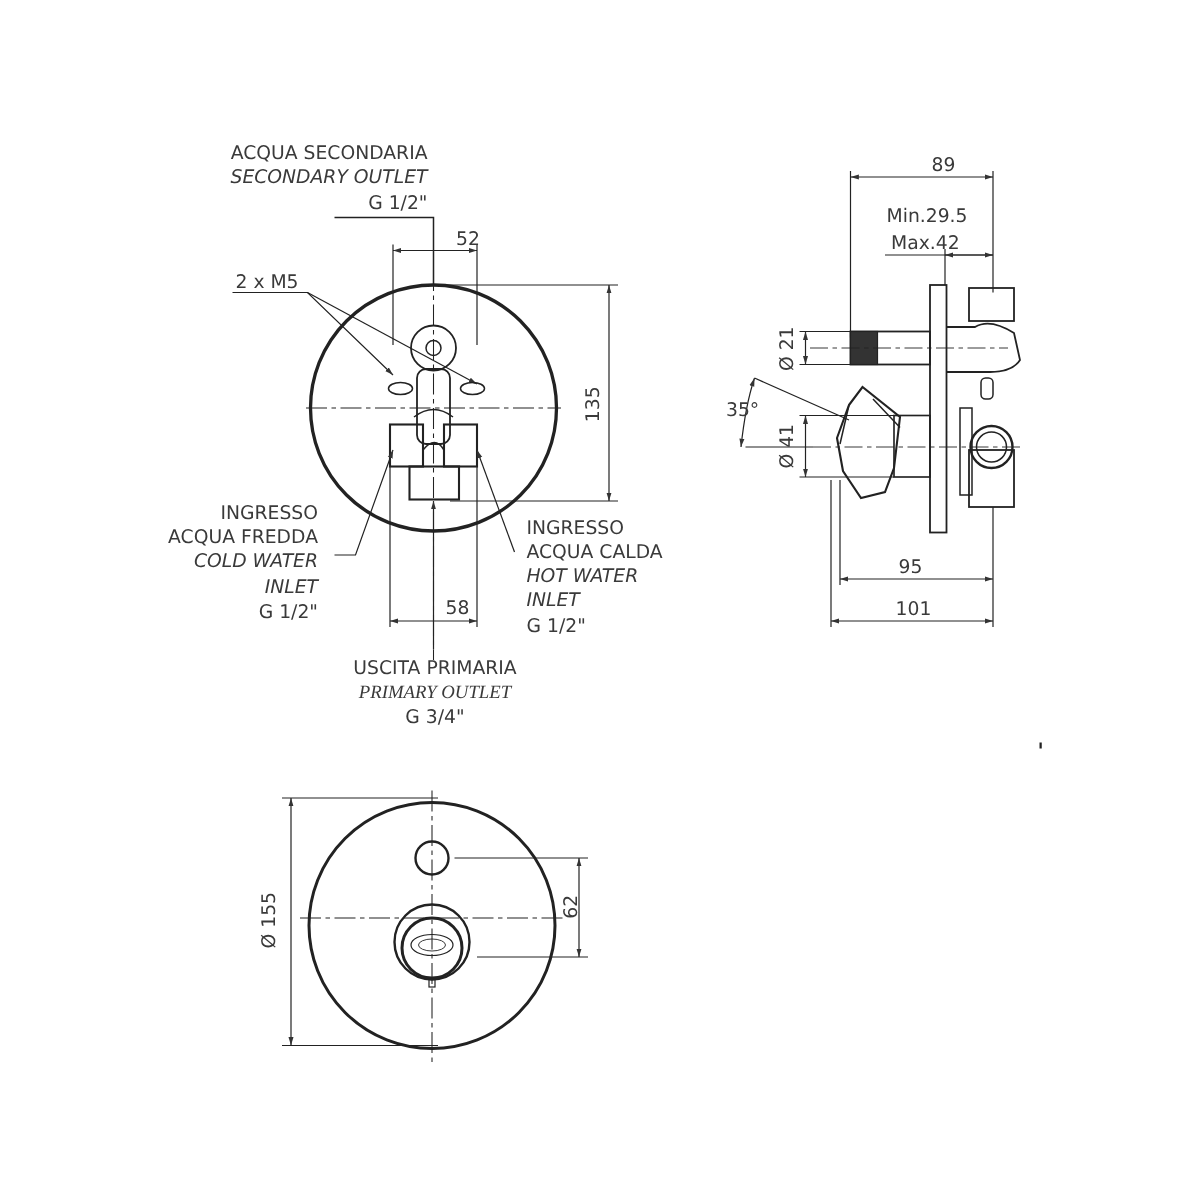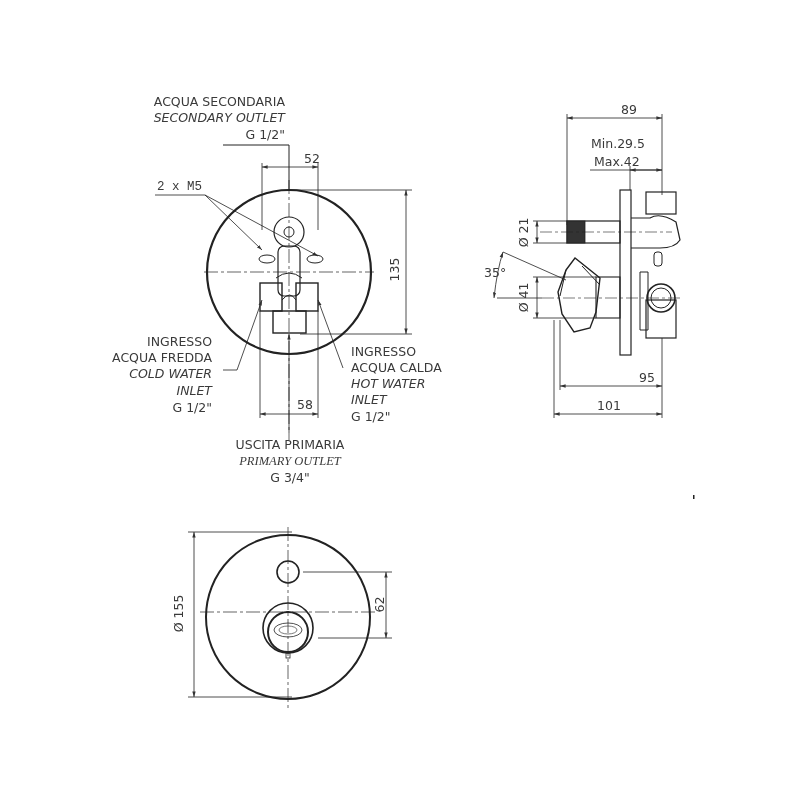--- a/index.html
+++ b/index.html
@@ -133,21 +133,21 @@
     <line x1="303" y1="572" x2="392" y2="572" stroke-width="0.8"></line>
     <line x1="318" y1="638" x2="392" y2="638" stroke-width="0.8"></line>
     <line x1="386" y1="572" x2="386" y2="638" stroke-width="0.8" marker-start="url(#arr)" marker-end="url(#arr)"></line>
   </g>
 </svg>
 
 <div class="lbl r" style="left:130px; top:94px; width:155px;">ACQUA SECONDARIA</div>
 <div class="lbl r it" style="left:130px; top:110px; width:155px;">SECONDARY OUTLET</div>
 <div class="lbl r" style="left:130px; top:127px; width:155px;">G 1/2"</div>
 <div class="lbl c" style="left:297px; top:151px; width:30px;">52</div>
-<div class="lbl" style="left:157px; top:180px;font-family:Liberation Mono, monospace;">2 x M5</div>
+<div class="lbl" style="left:157px; top:180px;">2 x M5</div>
 <div class="lbl" style="left:383px; top:262px; transform:rotate(-90deg);">135</div>
 
 <div class="lbl r" style="left:100px; top:334px; width:112px;">INGRESSO</div>
 <div class="lbl r" style="left:100px; top:350px; width:112px;">ACQUA FREDDA</div>
 <div class="lbl r it" style="left:100px; top:366px; width:112px;">COLD WATER</div>
 <div class="lbl r it" style="left:100px; top:383px; width:112px;">INLET</div>
 <div class="lbl r" style="left:100px; top:400px; width:112px;">G 1/2"</div>
 
 <div class="lbl" style="left:351px; top:344px;">INGRESSO</div>
 <div class="lbl" style="left:351px; top:360px;">ACQUA CALDA</div>
@@ -160,17 +160,17 @@
 <div class="lbl c" style="left:220px; top:437px; width:140px;">USCITA PRIMARIA</div>
 <div class="lbl c it" style="left:220px; top:454px; width:140px;font-family:Liberation Serif, serif;">PRIMARY OUTLET</div>
 <div class="lbl c" style="left:220px; top:470px; width:140px;">G 3/4"</div>
 
 <div class="lbl c" style="left:600px; top:102px; width:30px;margin-left:14px;">89</div>
 <div class="lbl" style="left:591px; top:136px;">Min.29.5</div>
 <div class="lbl" style="left:594px; top:154px;">Max.42</div>
 <div class="lbl" style="left:509px; top:225px; transform:rotate(-90deg);">Ø 21</div>
 <div class="lbl" style="left:484px; top:265px;">35°</div>
 <div class="lbl" style="left:509px; top:290px; transform:rotate(-90deg);">Ø 41</div>
-<div class="lbl c" style="left:592px; top:370px; width:30px;margin-left:40px;">95</div>
+<div class="lbl c" style="left:592px; top:370px; width:30px;">95</div>
 <div class="lbl c" style="left:592px; top:398px; width:34px;">101</div>
 
 <div class="lbl" style="left:160px; top:606px; transform:rotate(-90deg);">Ø 155</div>
 <div class="lbl" style="left:372px; top:597px; transform:rotate(-90deg);">62</div>
 
 </body></html>

